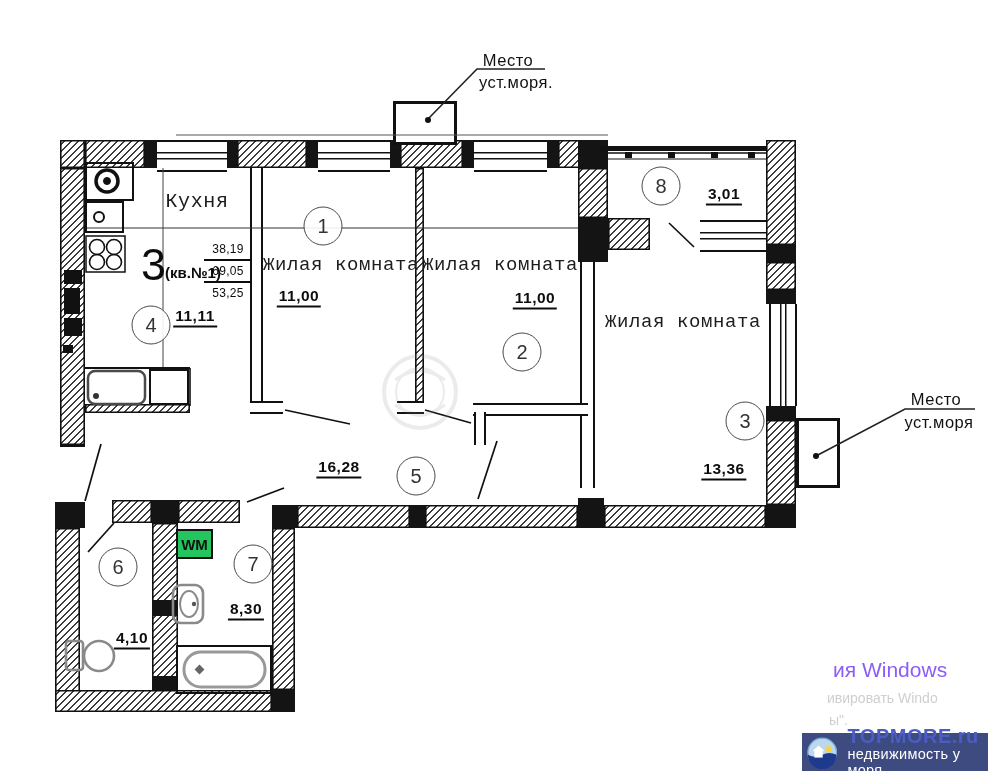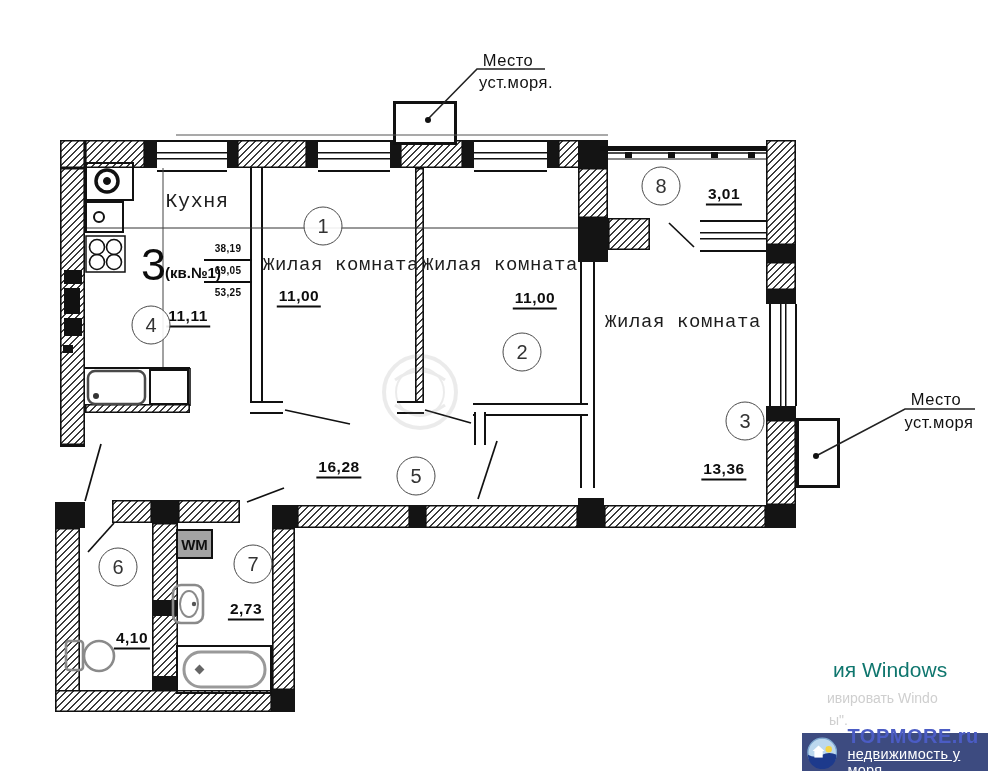--- a/index.html
+++ b/index.html
@@ -26,33 +26,33 @@
   .roomname{font-size:19px;color:#1d1d1d;letter-spacing:.6px;white-space:nowrap;
             transform:translate(-50%,-50%);font-family:Liberation Mono, monospace;}
   .area{font-weight:bold;font-size:15.5px;color:#0d0d0d;border-bottom:2.2px solid #0d0d0d;
         padding:0 2px 1px;transform:translate(-50%,-50%);white-space:nowrap;letter-spacing:.5px;}
   .bubble{width:37px;height:37px;border:1.5px solid #4a4a4a;border-radius:50%;
           background:rgba(255,255,255,.9);color:#333;font-size:20px;display:flex;
           align-items:center;justify-content:center;transform:translate(-50%,-50%);}
   .ann{font-size:16.5px;color:#111;transform:translate(-50%,-50%);white-space:nowrap;letter-spacing:.5px;}
   .titleBig{font-size:45px;font-weight:500;color:#0c0c0c;line-height:1;}
   .titleSmall{font-size:15px;font-weight:bold;color:#0c0c0c;}
-  .stackrow{width:48px;text-align:center;font-size:10px;font-weight:bold;color:#0c0c0c;
+  .stackrow{width:48px;text-align:center;font-size:12px;font-weight:normal;color:#0c0c0c;
             line-height:20px;letter-spacing:.3px;}
   .stackrow.u{border-bottom:2.2px solid #0c0c0c;}
-  .wmbox{border:2px solid #111;background:#a3a3a3;font-size:15px;font-weight:bold;color:#111;
+  .wmbox{border:2px solid #111;background:#22c55e;font-size:15px;font-weight:bold;color:#111;
          display:flex;align-items:center;justify-content:center;}
   .acbox{background:#fff;border:3px solid #111;}
   
-  .winwm1{font-size:21px;color:#0f766e;white-space:nowrap;}
+  .winwm1{font-size:21px;color:#8b5cf6;white-space:nowrap;}
   .winwm2{font-size:14px;color:#cfcfcf;white-space:nowrap;}
   .banner{background:#3d4b80;display:flex;align-items:center;}
   .brandtext{margin-left:10px;display:flex;flex-direction:column;line-height:1.05;}
   .brandtitle{font-size:20px;font-weight:bold;color:#4b5cc4;letter-spacing:.5px;}
-  .brandsub{font-size:14.5px;color:#ffffff;letter-spacing:.3px;text-decoration:underline;}
+  .brandsub{font-size:14.5px;color:#ffffff;letter-spacing:.3px;}
   svg{display:block;}
 </style>
 </head>
 <body>
 
 <div id="canvas">
 
   <div class="abs hatch" style="left:60px;top:140px;width:25px;height:28px"></div>
   <div class="abs hatch" style="left:85px;top:140px;width:60px;height:28px"></div>
   <div class="abs pier" style="left:145px;top:140px;width:12px;height:28px"></div>
@@ -204,27 +204,27 @@
     <div class="stackrow u">38,19</div>
     <div class="stackrow u">69,05</div>
     <div class="stackrow">53,25</div>
   </div>
 
   <div class="abs roomname" style="left:197px;top:201px;font-size:20px">Кухня</div>
   <div class="abs roomname" style="left:341px;top:265px">Жилая комната</div>
   <div class="abs roomname" style="left:500px;top:265px">Жилая комната</div>
   <div class="abs roomname" style="left:683px;top:322px">Жилая комната</div>
 
-  <div class="abs area" style="left:188px;top:317px">11,11</div>
+  <div class="abs area" style="left:195px;top:317px">11,11</div>
   <div class="abs area" style="left:299px;top:297px">11,00</div>
   <div class="abs area" style="left:535px;top:299px">11,00</div>
   <div class="abs area" style="left:724px;top:470px">13,36</div>
   <div class="abs area" style="left:339px;top:468px">16,28</div>
   <div class="abs area" style="left:132px;top:639px">4,10</div>
-  <div class="abs area" style="left:246px;top:610px">2,73</div>
+  <div class="abs area" style="left:246px;top:610px">8,30</div>
   <div class="abs area" style="left:724px;top:195px">3,01</div>
 
   <div class="abs bubble" style="left:323px;top:226px">1</div>
   <div class="abs bubble" style="left:522px;top:352px">2</div>
   <div class="abs bubble" style="left:745px;top:421px">3</div>
   <div class="abs bubble" style="left:151px;top:325px">4</div>
   <div class="abs bubble" style="left:416px;top:476px">5</div>
   <div class="abs bubble" style="left:118px;top:567px">6</div>
   <div class="abs bubble" style="left:253px;top:564px">7</div>
   <div class="abs bubble" style="left:661px;top:186px">8</div>

